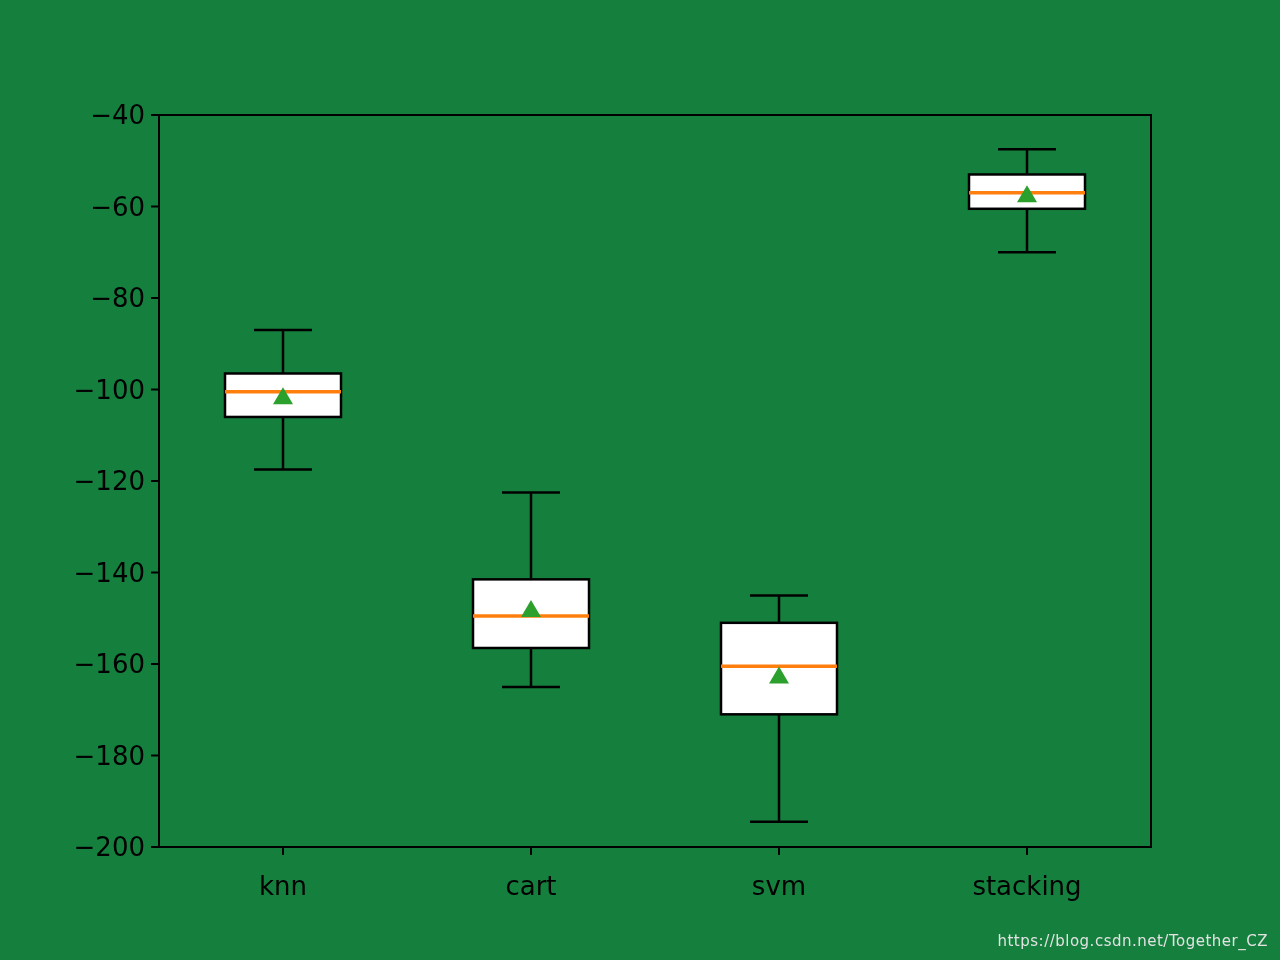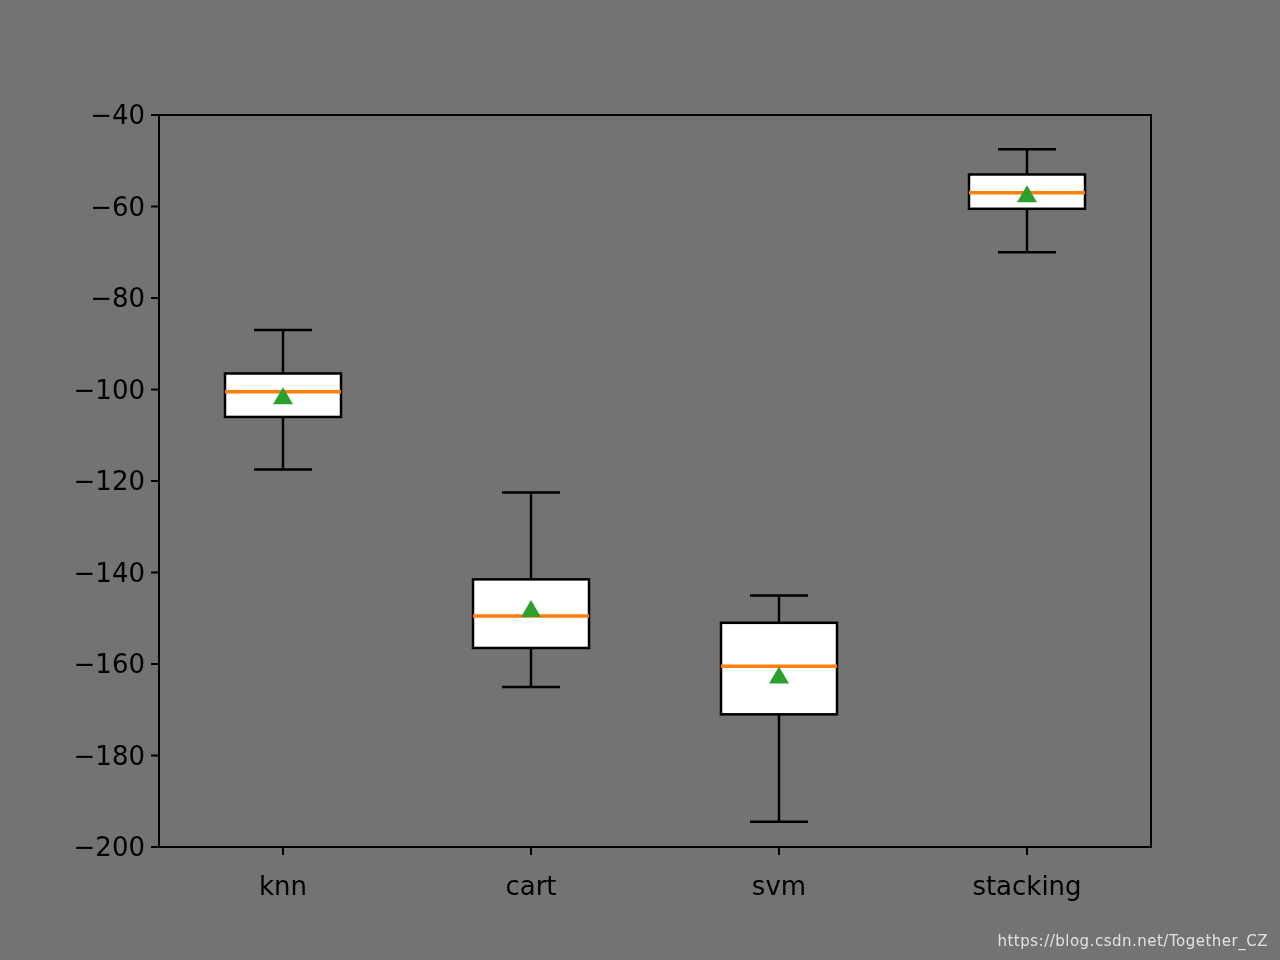--- a/index.html
+++ b/index.html
@@ -5,21 +5,21 @@
   html, body {
     margin: 0;
     padding: 0;
     background: #ffffff;
     font-family: "DejaVu Sans", "Liberation Sans", sans-serif;
   }
   .figure {
     position: relative;
     width: 1280px;
     height: 960px;
-    background: #737373;
+    background: #15803d;
     overflow: hidden;
     text-align: right;
   }
   .figure svg {
     position: absolute;
     left: 0;
     top: 0;
   }
   .watermark {
     position: absolute;

